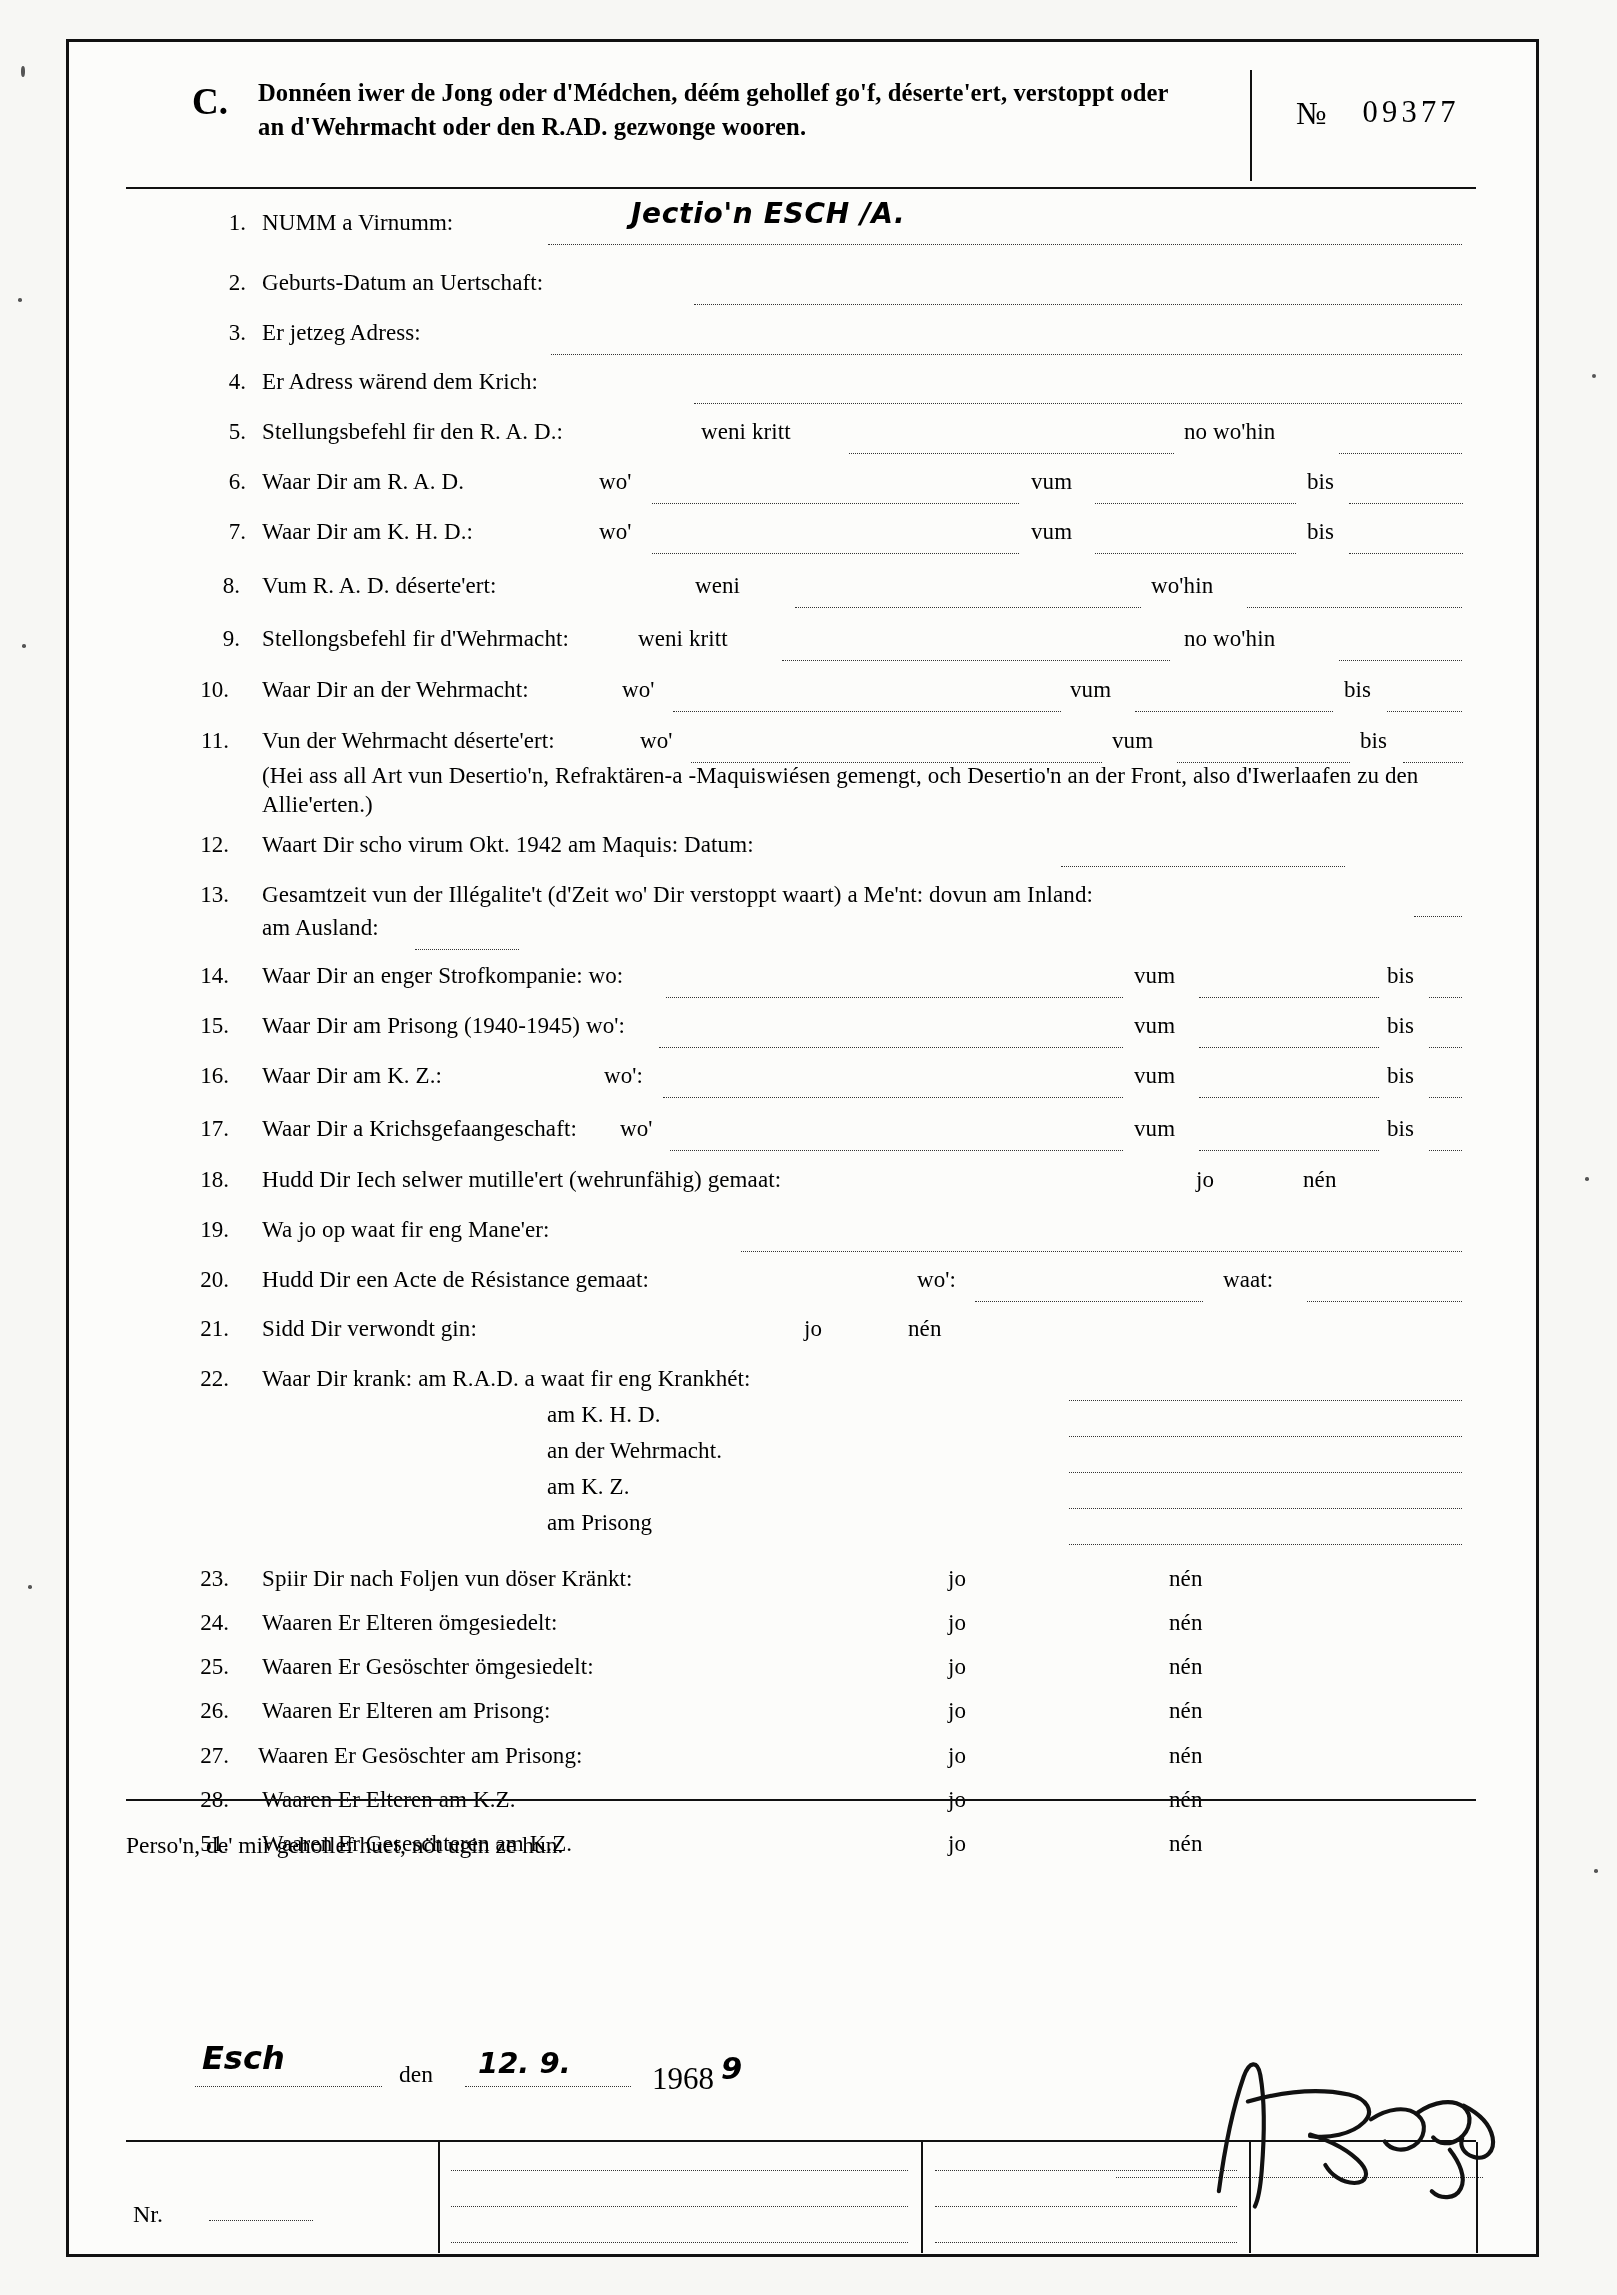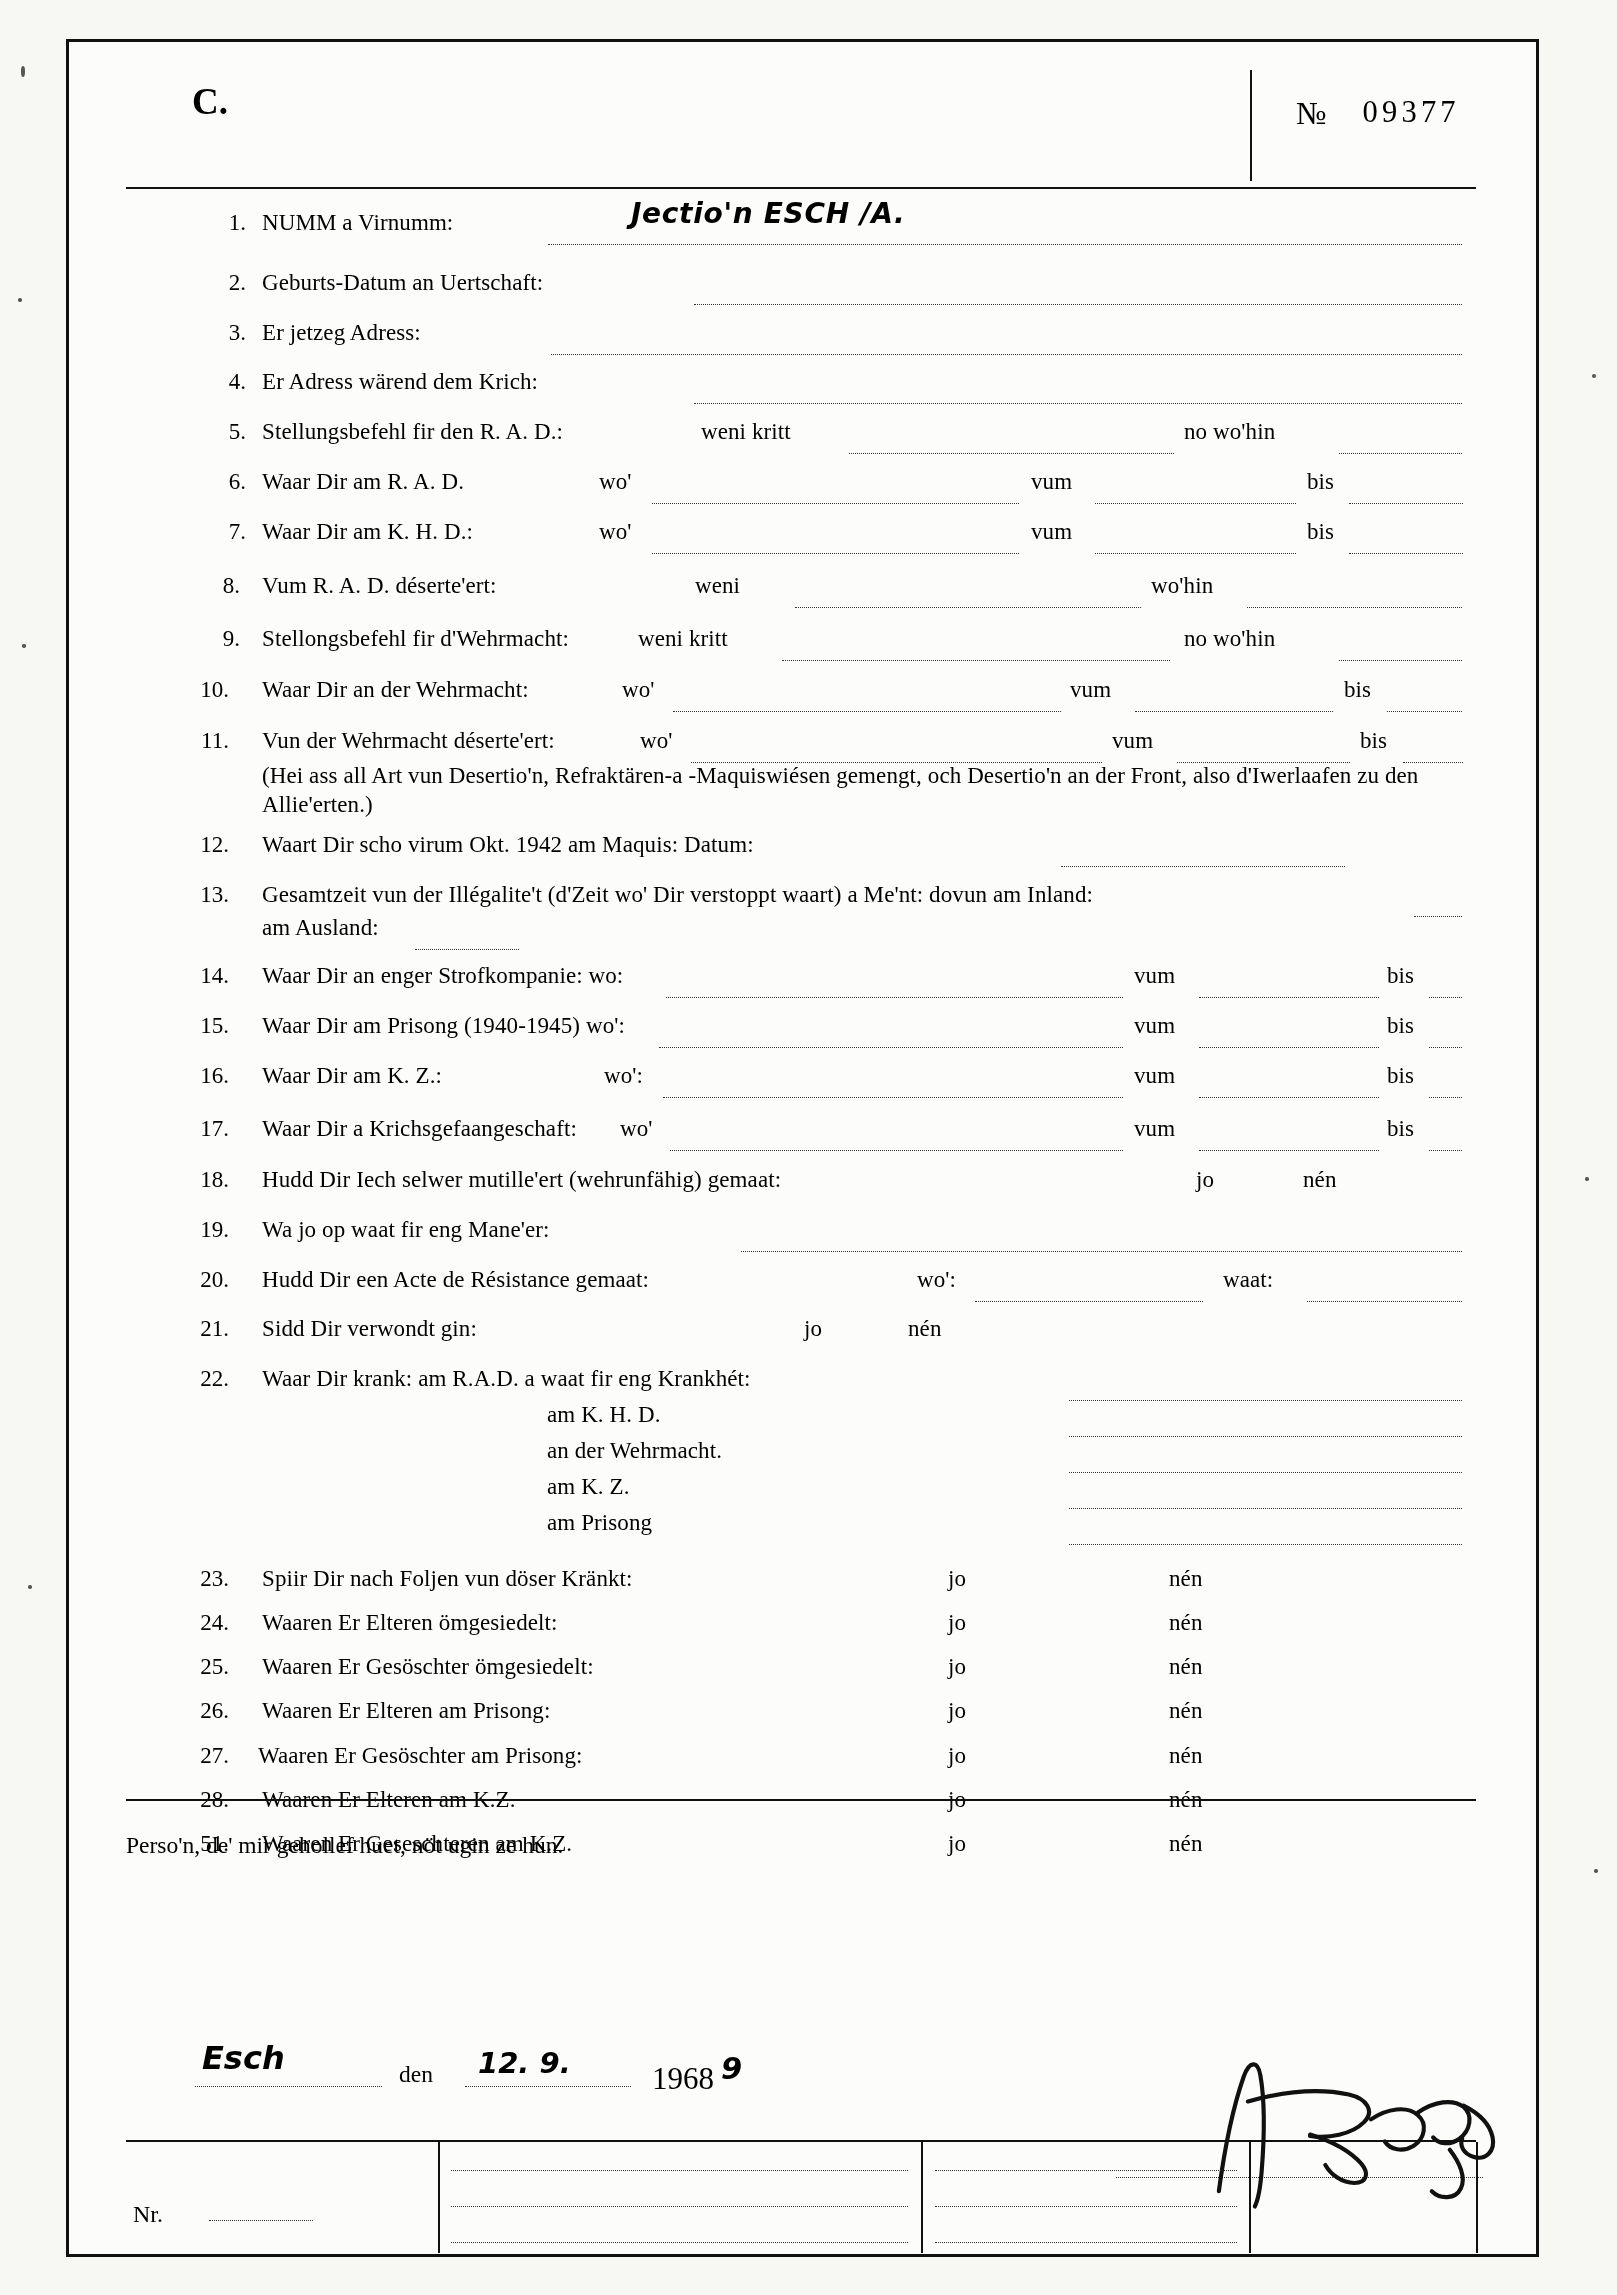--- a/index.html
+++ b/index.html
@@ -271,20 +271,21 @@
 </style>
 </head>
 <body>
 
 <div class="page">
   <div class="scan-frame">
     <div class="inner">
 
       <div class="header">
         <div class="hdr-letter">C.</div>
+        <div class="hdr-text">Donnéen iwer de Jong oder d'Médchen, déém gehollef go'f, déserte'ert, verstoppt oder an d'Wehrmacht oder den R.AD. gezwonge wooren.</div>
         <div class="hdr-divider"></div>
         <div class="hdr-no">
           <span class="nn">№</span><span class="num">09377</span>
         </div>
       </div>
 
       <div class="body-area">
 
         <div class="row" style="position:absolute; left:0; top:22px; width:1350px;">
           <span class="num" style="left:72px;">1.</span>

